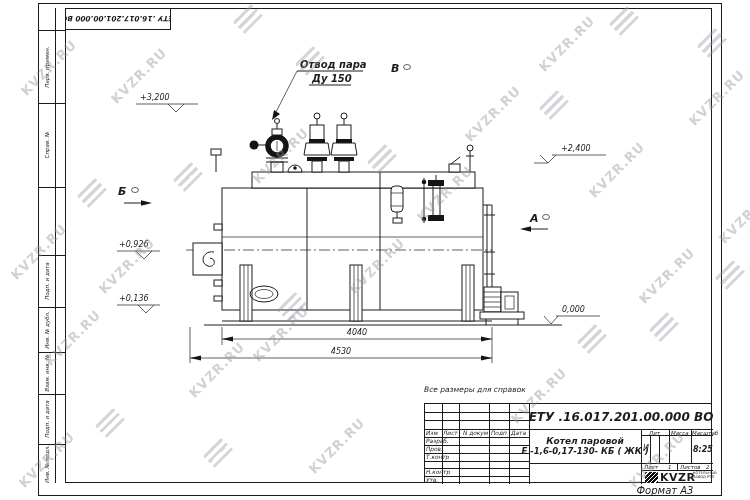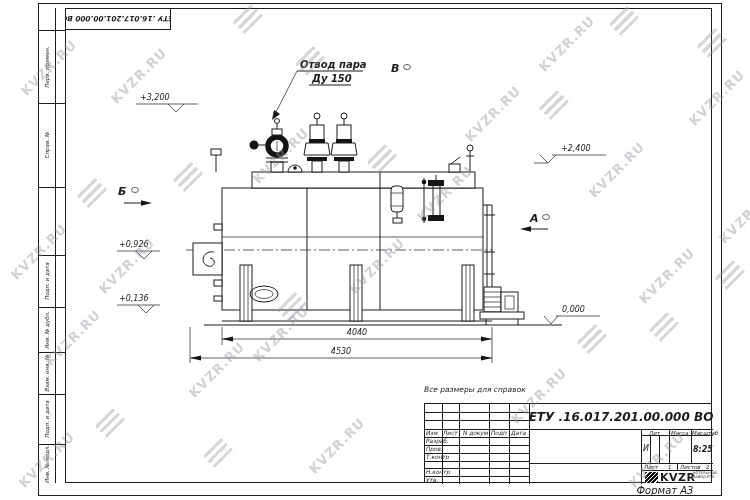--- a/index.html
+++ b/index.html
@@ -290,20 +290,24 @@
     <div class="line" style="left:0;top:49px;width:104px;height:1px;"></div>
     <div class="line" style="left:0;top:57px;width:104px;height:1px;"></div>
     <div class="line" style="left:0;top:64px;width:104px;height:1px;"></div>
     <div class="line" style="left:0;top:72px;width:104px;height:1px;"></div>
     <div class="line" style="left:216px;top:31px;width:72px;height:1px;"></div>
     <div class="line" style="left:104px;top:59px;width:184px;height:1px;"></div>
     <div class="line" style="left:216px;top:66px;width:72px;height:1px;"></div>
 
     <div class="cell-label" style="left:104px;top:0;width:184px;height:25px;display:flex;align-items:center;justify-content:center;font-size:12px;font-weight:bold;position:absolute;">ЕТУ .16.017.201.00.000  ВО</div>
 
+    <div class="abs" style="left:104px;top:25px;width:112px;height:34px;display:flex;flex-direction:column;align-items:center;justify-content:center;">
+      <span class="it" style="font-size:9px;font-weight:bold;white-space:nowrap;">Котел паровой</span>
+      <span class="it" style="font-size:8.5px;font-weight:bold;white-space:nowrap;">Е -1,6-0,17-130- КБ ( ЖК )</span>
+    </div>
 
     <div class="cell-label" style="left:1px;top:26px;font-size:5.8px;">Изм</div>
     <div class="cell-label" style="left:18px;top:26px;font-size:5.8px;">Лист</div>
     <div class="cell-label" style="left:38px;top:26px;font-size:5.8px;">N докум</div>
     <div class="cell-label" style="left:66px;top:26px;font-size:5.8px;">Подп</div>
     <div class="cell-label" style="left:86px;top:26px;font-size:5.8px;">Дата</div>
 
     <div class="cell-label" style="left:1px;top:34px;font-size:5.8px;">Разраб.</div>
     <div class="cell-label" style="left:1px;top:42px;font-size:5.8px;">Пров.</div>
     <div class="cell-label" style="left:1px;top:50px;font-size:5.8px;">Т.контр</div>

